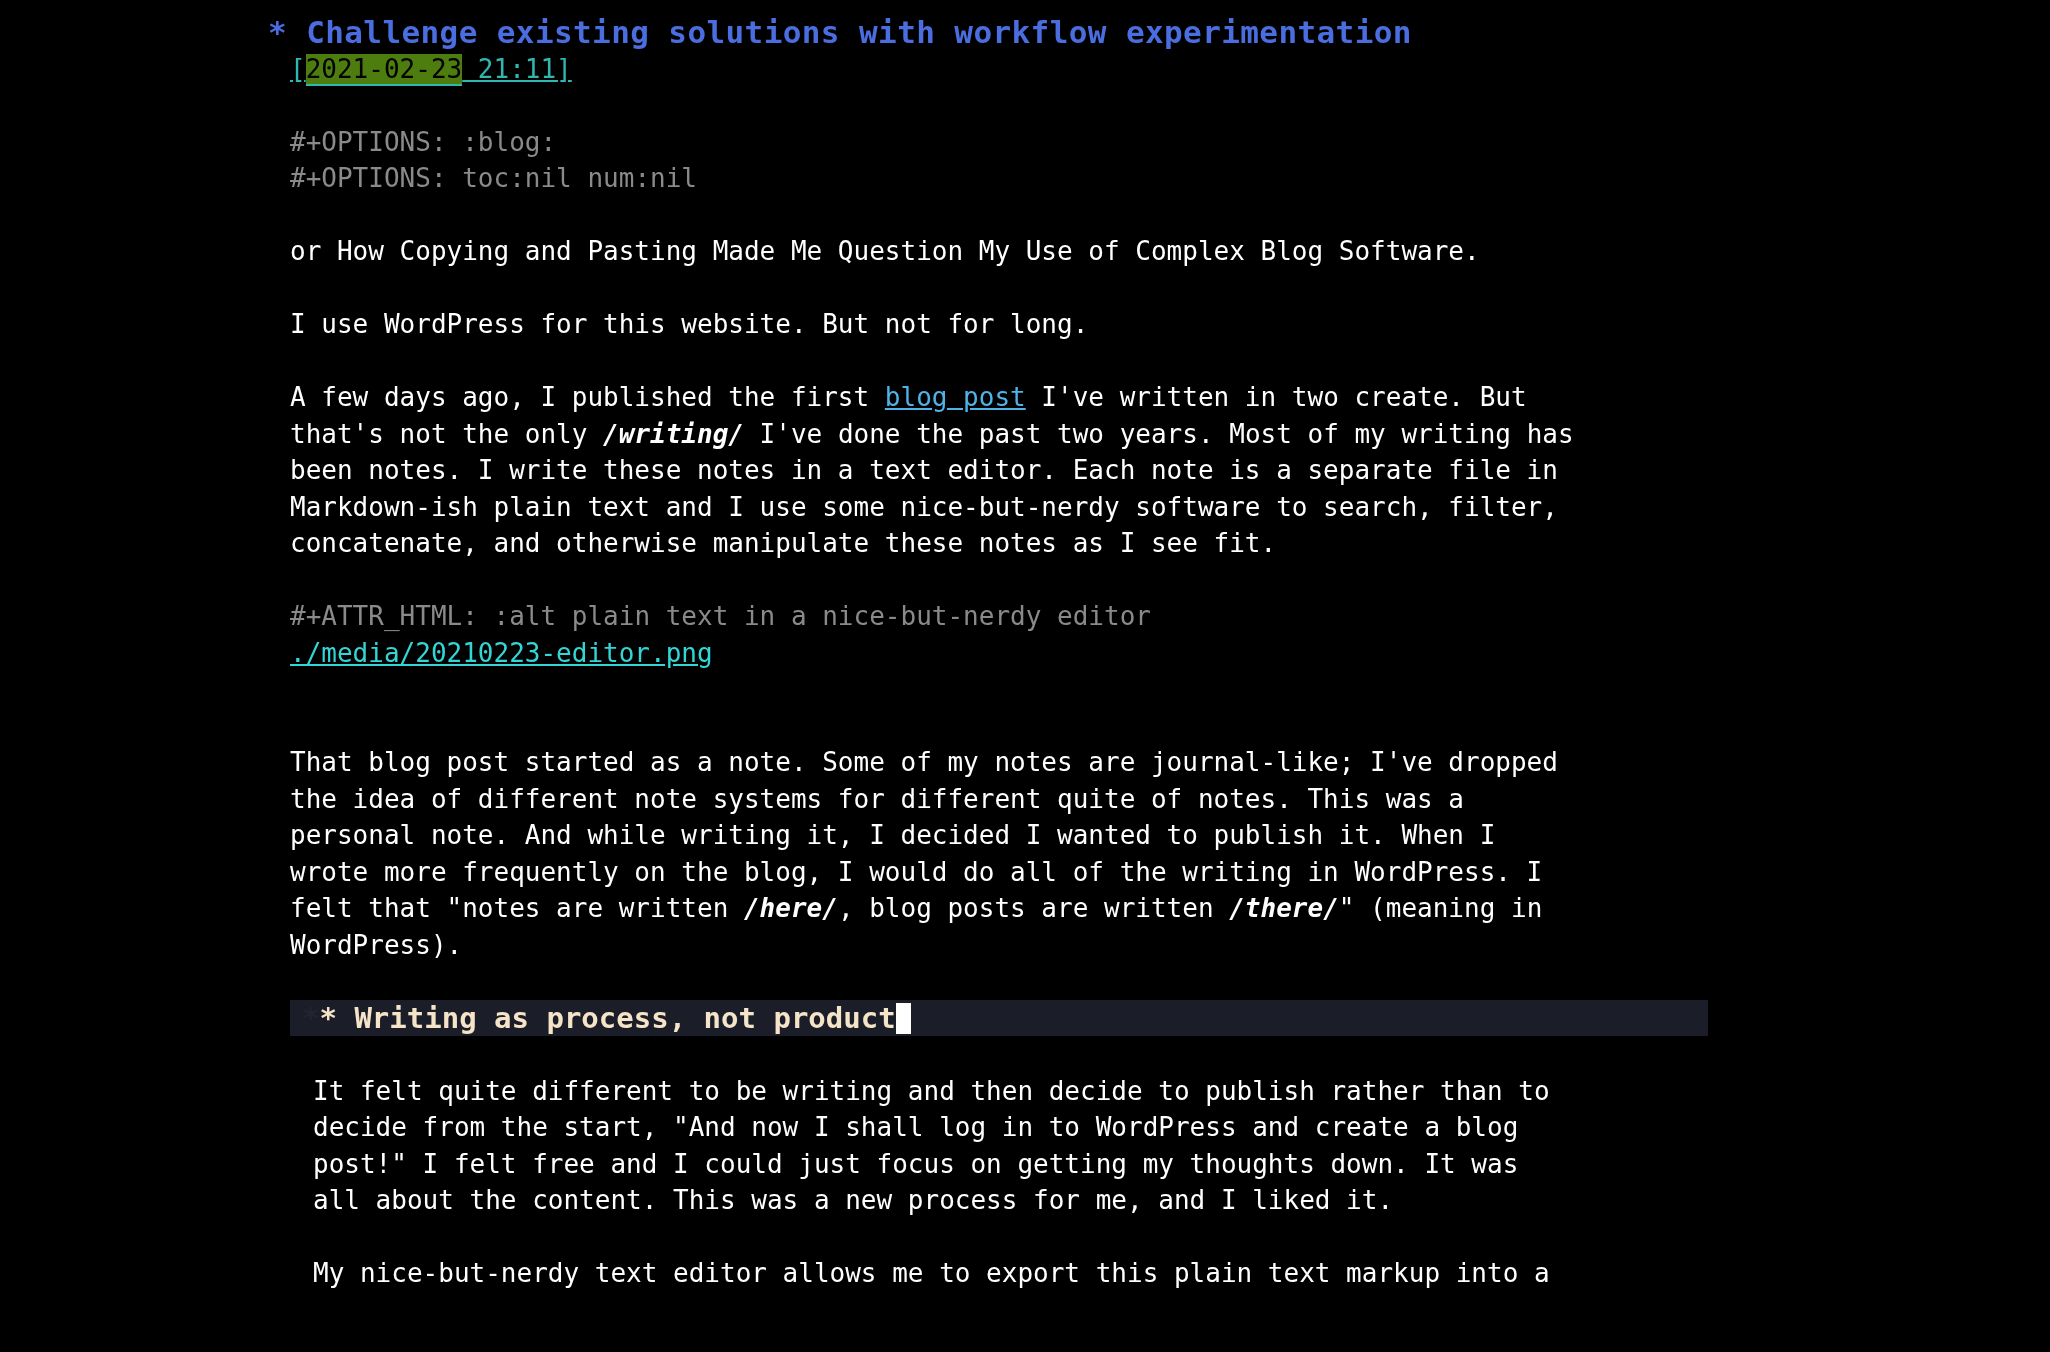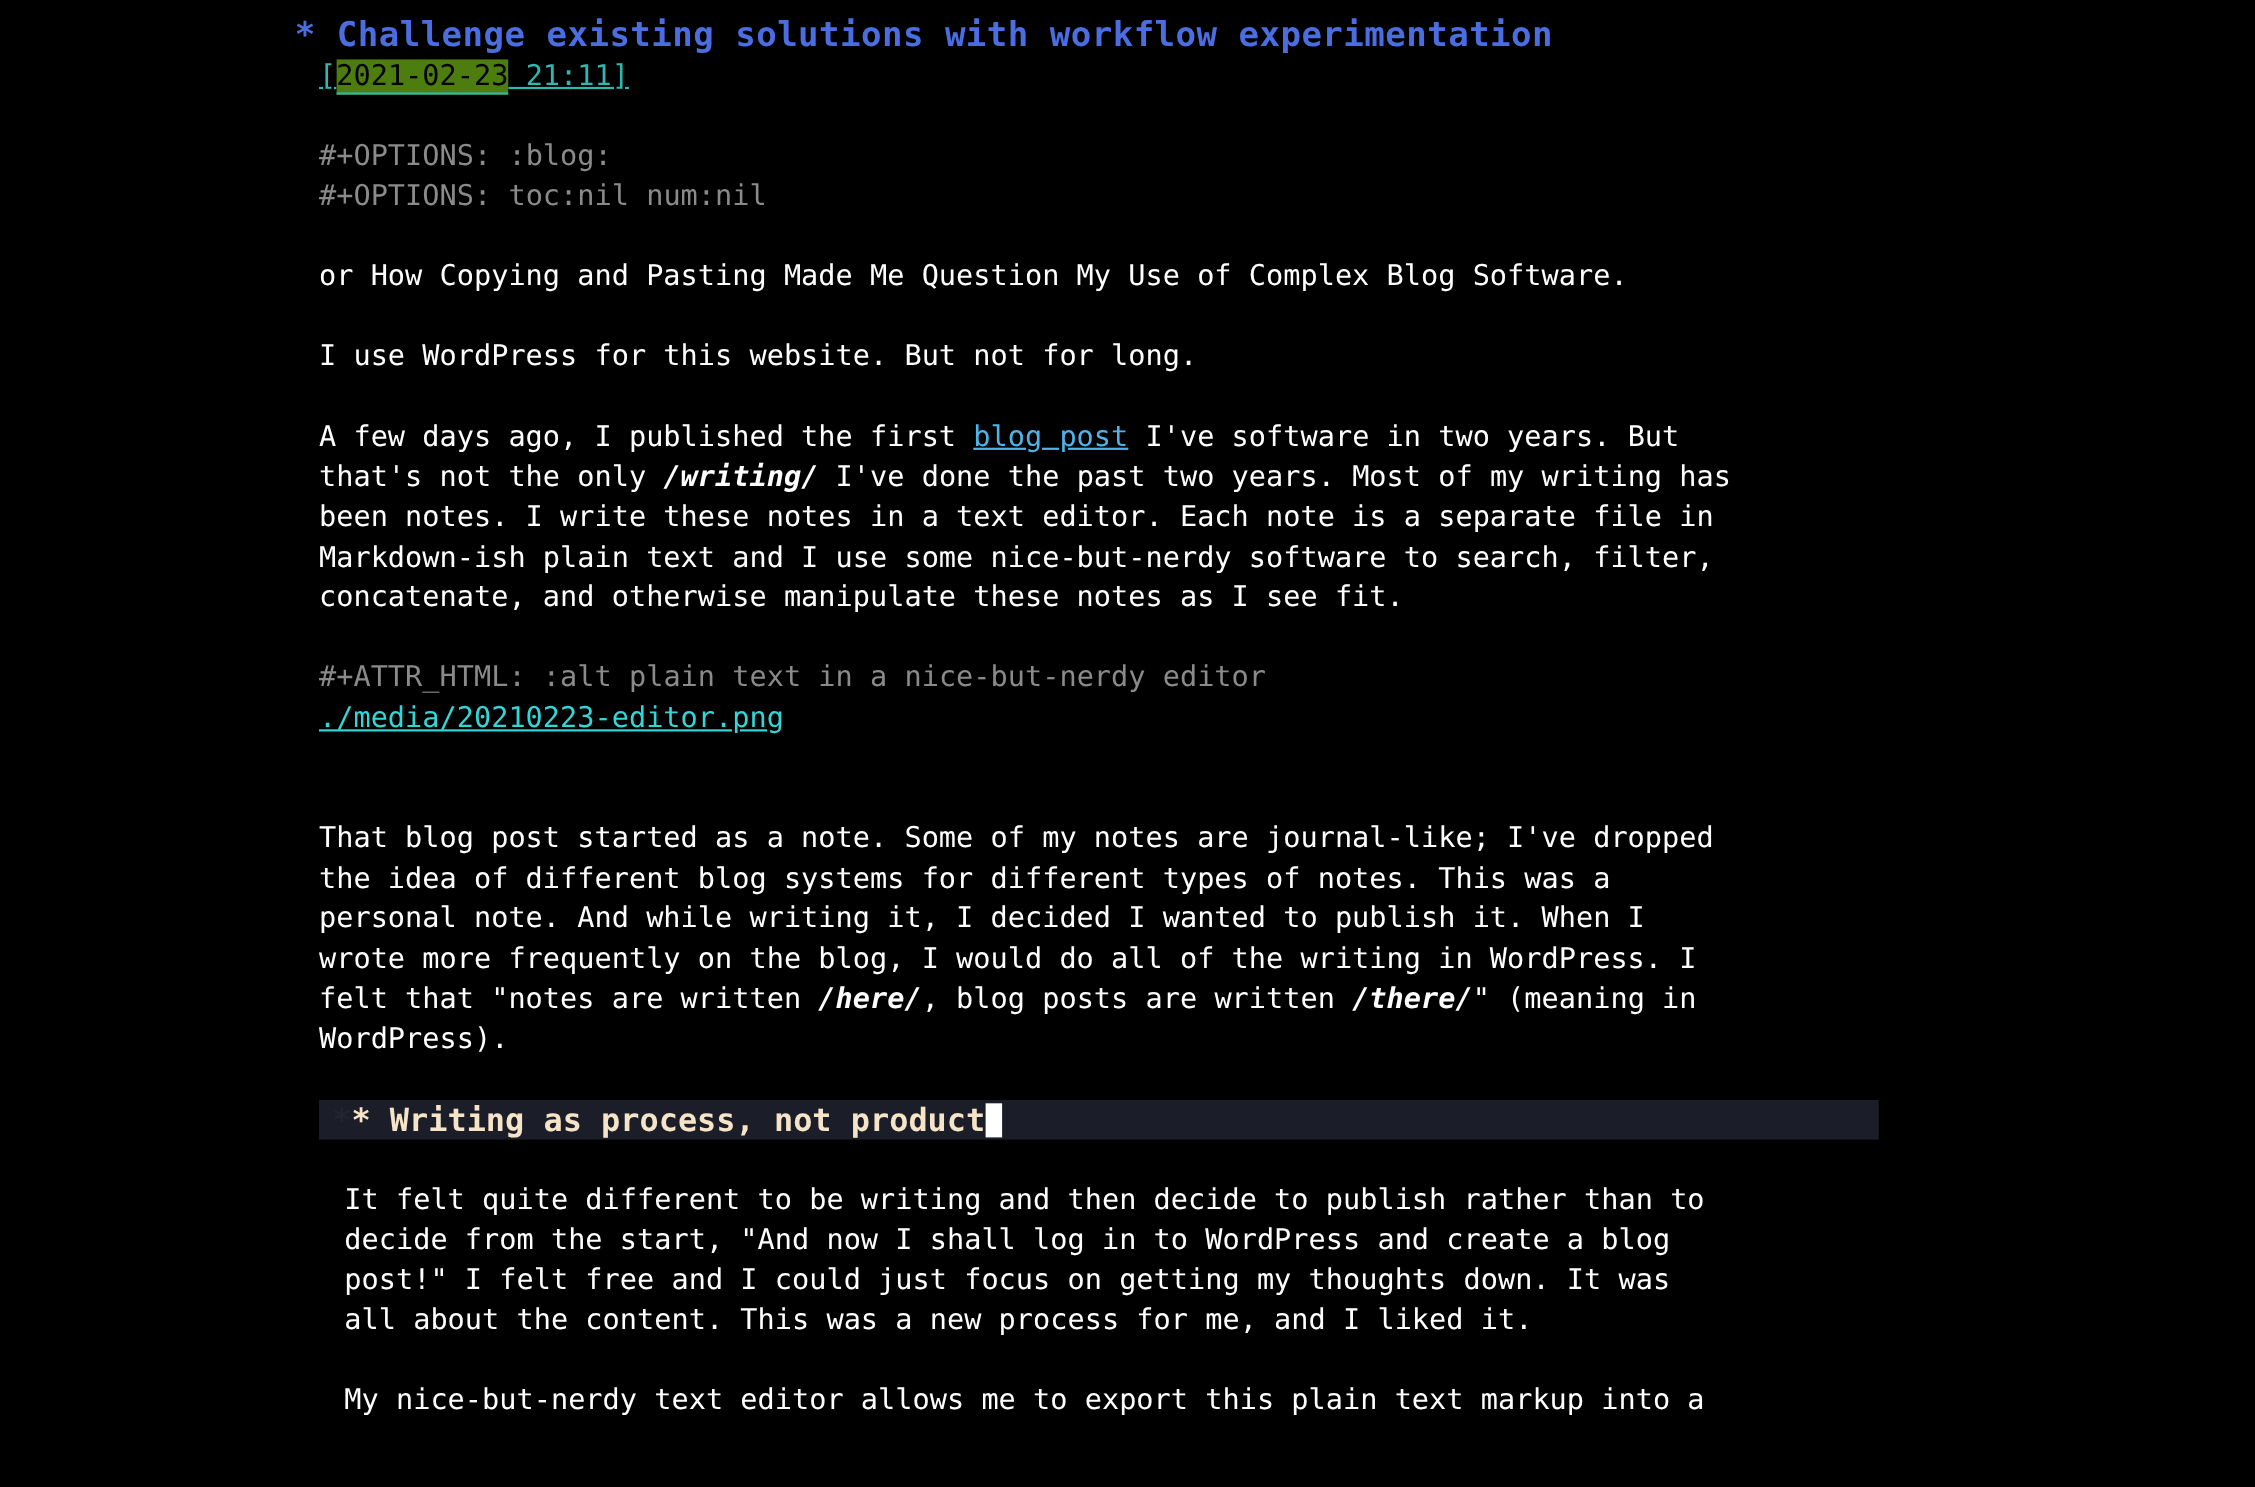--- a/index.html
+++ b/index.html
@@ -112,40 +112,40 @@
   <div class="line blank"></div>
 
   <div class="line ind1">or How Copying and Pasting Made Me Question My Use of Complex Blog Software.</div>
 
   <div class="line blank"></div>
 
   <div class="line ind1">I use WordPress for this website. But not for long.</div>
 
   <div class="line blank"></div>
 
-  <div class="line ind1"><span>A few days ago, I published the first </span><span class="link">blog post</span><span> I've software in two years. But</span></div>
+  <div class="line ind1"><span>A few days ago, I published the first </span><span class="link">blog post</span><span> I've written in two create. But</span></div>
   <div class="line ind1"><span>that's not the only </span><span class="ital">/writing/</span><span> I've done the past two years. Most of my writing has</span></div>
   <div class="line ind1">been notes. I write these notes in a text editor. Each note is a separate file in</div>
   <div class="line ind1">Markdown-ish plain text and I use some nice-but-nerdy software to search, filter,</div>
   <div class="line ind1">concatenate, and otherwise manipulate these notes as I see fit.</div>
 
   <div class="line blank"></div>
 
 
   <div class="line ind1"><span class="keyword">#+ATTR_HTML:</span><span class="meta-dim"> :alt plain text in a nice-but-nerdy editor</span></div>
 
   <div class="line ind1"><span class="filelink">./media/20210223-editor.png</span></div>
 
   <div class="line blank"></div>
 
 
   <div class="line blank"></div>
 
   <div class="line ind1">That blog post started as a note. Some of my notes are journal-like; I've dropped</div>
-  <div class="line ind1">the idea of different blog systems for different types of notes. This was a</div>
+  <div class="line ind1">the idea of different note systems for different quite of notes. This was a</div>
   <div class="line ind1">personal note. And while writing it, I decided I wanted to publish it. When I</div>
   <div class="line ind1">wrote more frequently on the blog, I would do all of the writing in WordPress. I</div>
   <div class="line ind1"><span>felt that "notes are written </span><span class="ital">/here/</span><span>, blog posts are written </span><span class="ital">/there/</span><span>" (meaning in</span></div>
   <div class="line ind1">WordPress).</div>
 
   <div class="line blank"></div>
 
   <div class="line h2"><span class="hl-line headline-2"><span class="star-hidden">*</span><span>* </span><span>Writing as process, not product</span><span class="cursor"></span></span></div>
 
   <div class="line blank"></div>

